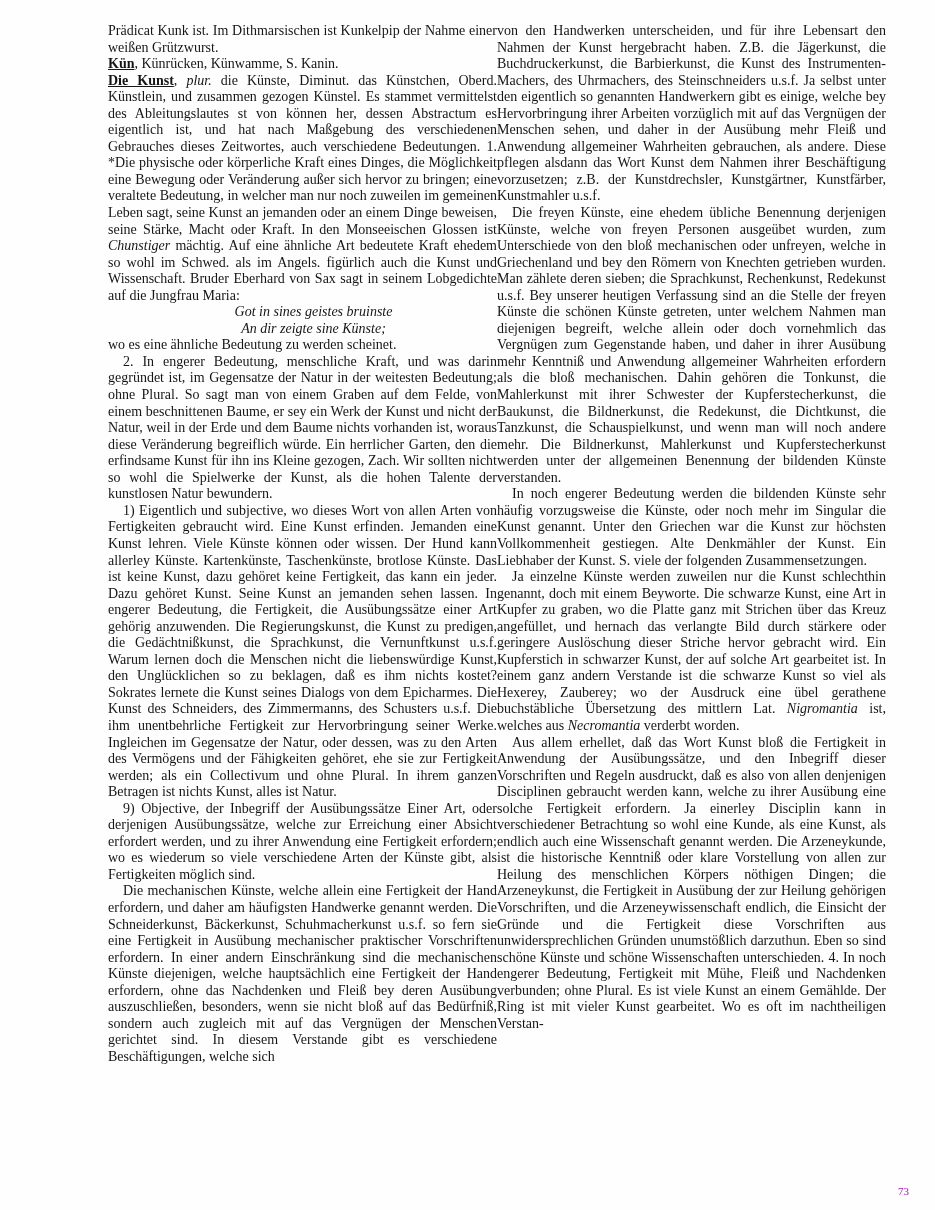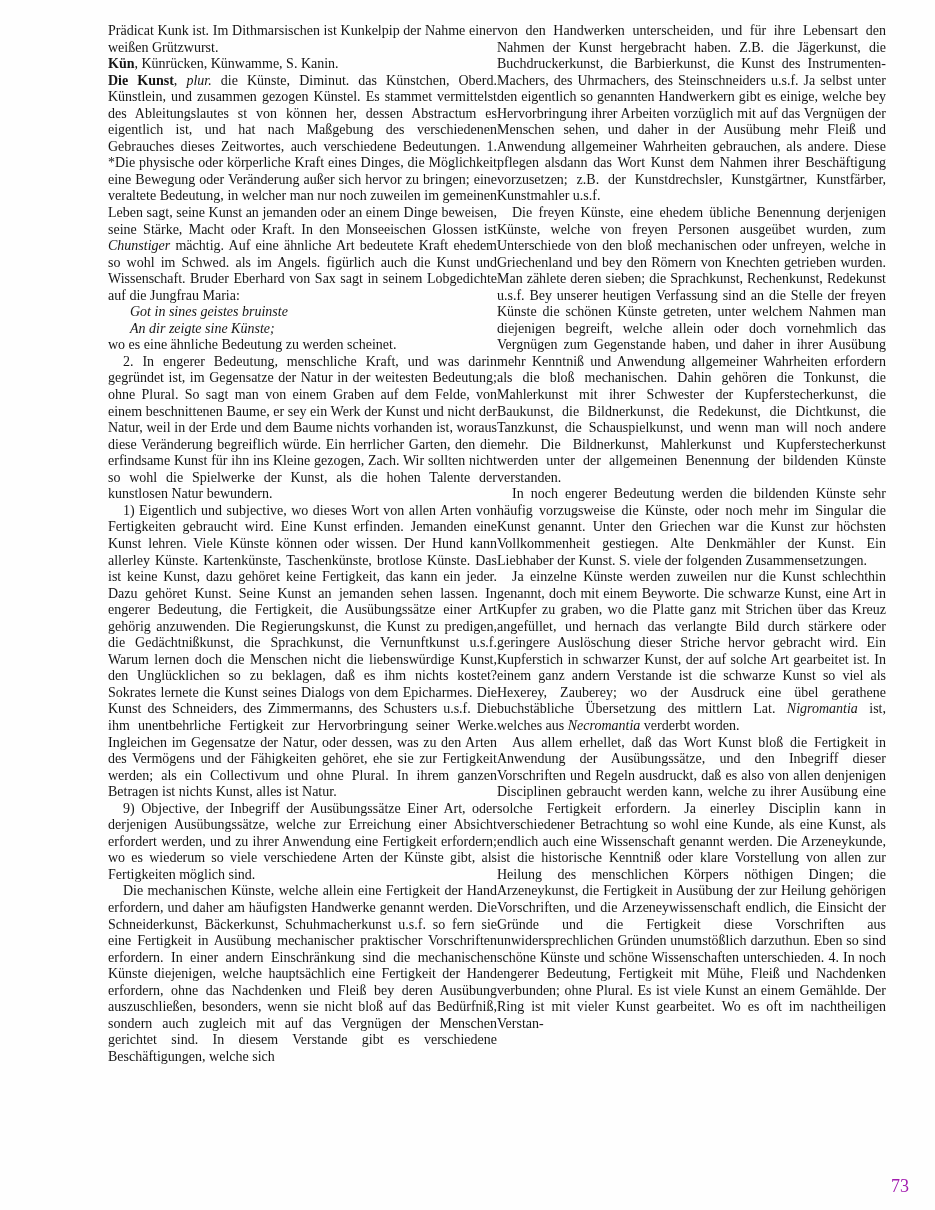--- a/index.html
+++ b/index.html
@@ -31,32 +31,32 @@
     hyphens: auto;
     -webkit-hyphens: auto;
   }
   p.para {
     margin: 0;
     padding: 0;
   }
   p.indent {
     text-indent: 15px;
   }
-  .bold { font-weight: bold; }
+  .bold { font-weight: bold; text-decoration: underline; }
   .italic { font-style: italic; }
   p.poem {
-    text-align: left;
+    text-align: center;
     padding-left: 22px;
     font-style: italic;
   }
   .page-number {
     position: absolute;
     right: 26px;
     bottom: 13px;
-    font-size: 18px;
+    font-size: 11px;
     color: #a21caf;
   }
 </style>
 </head>
 <body>
 
 <div class="page">
   <div class="columns">
     <div class="col">
         <p class="para"><span>Prädicat Kunk ist. Im Dithmarsischen ist Kunkelpip der Nahme einer weißen Grützwurst.</span></p>

